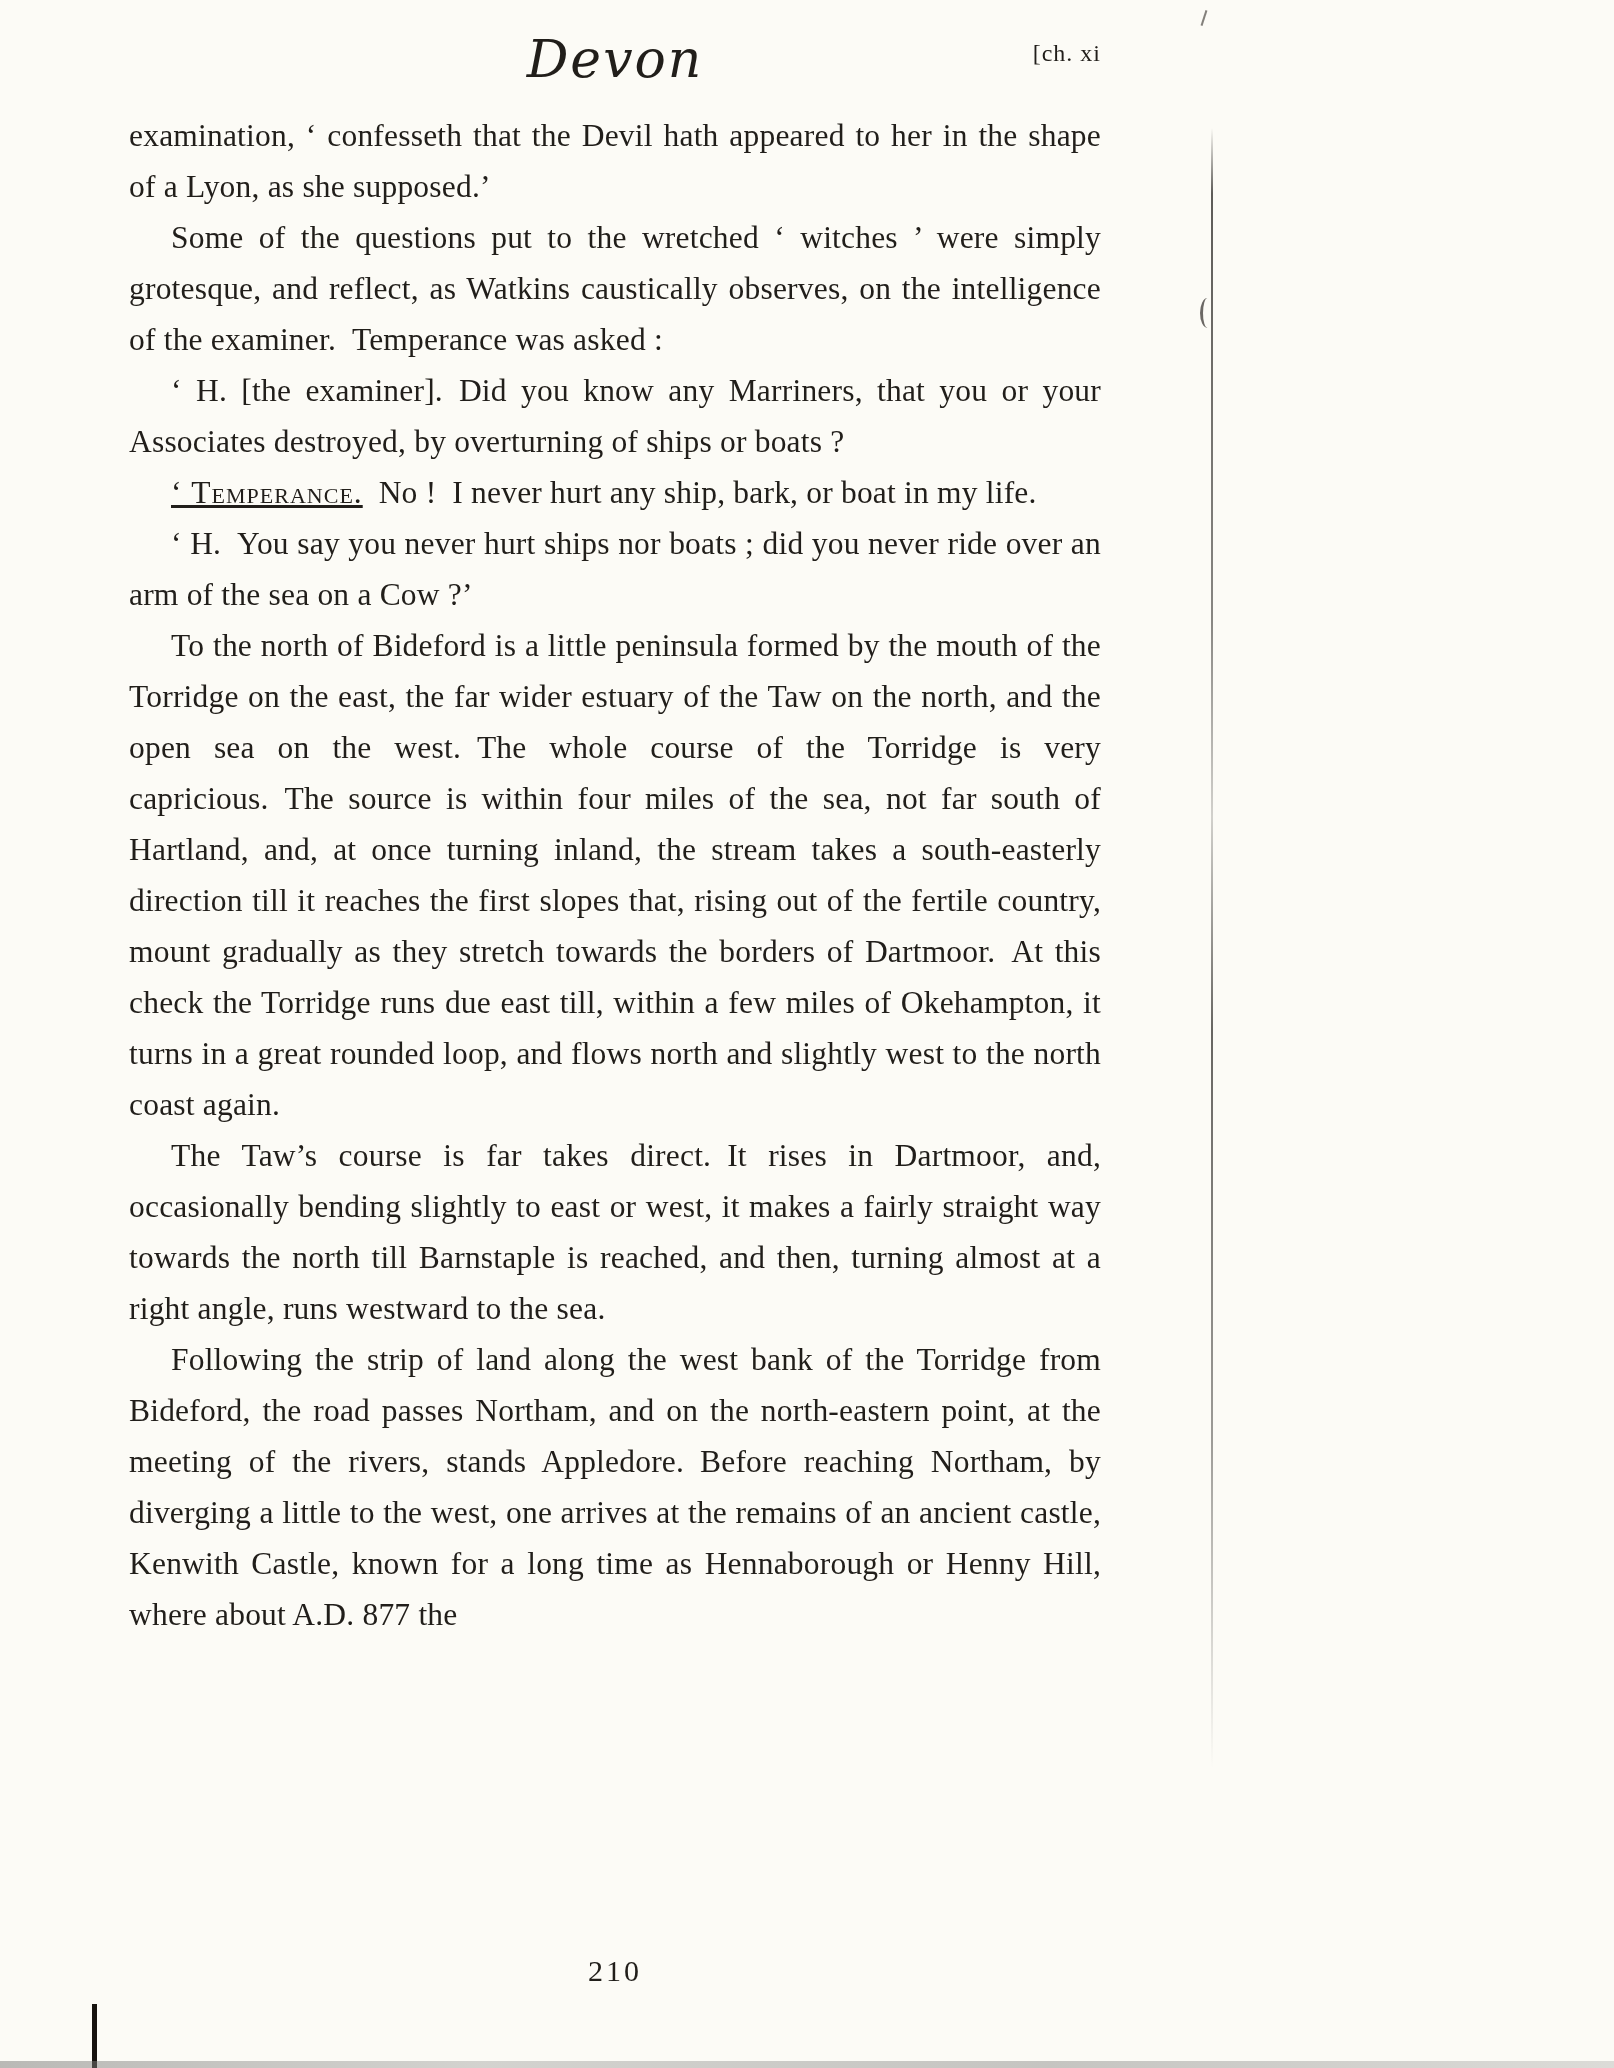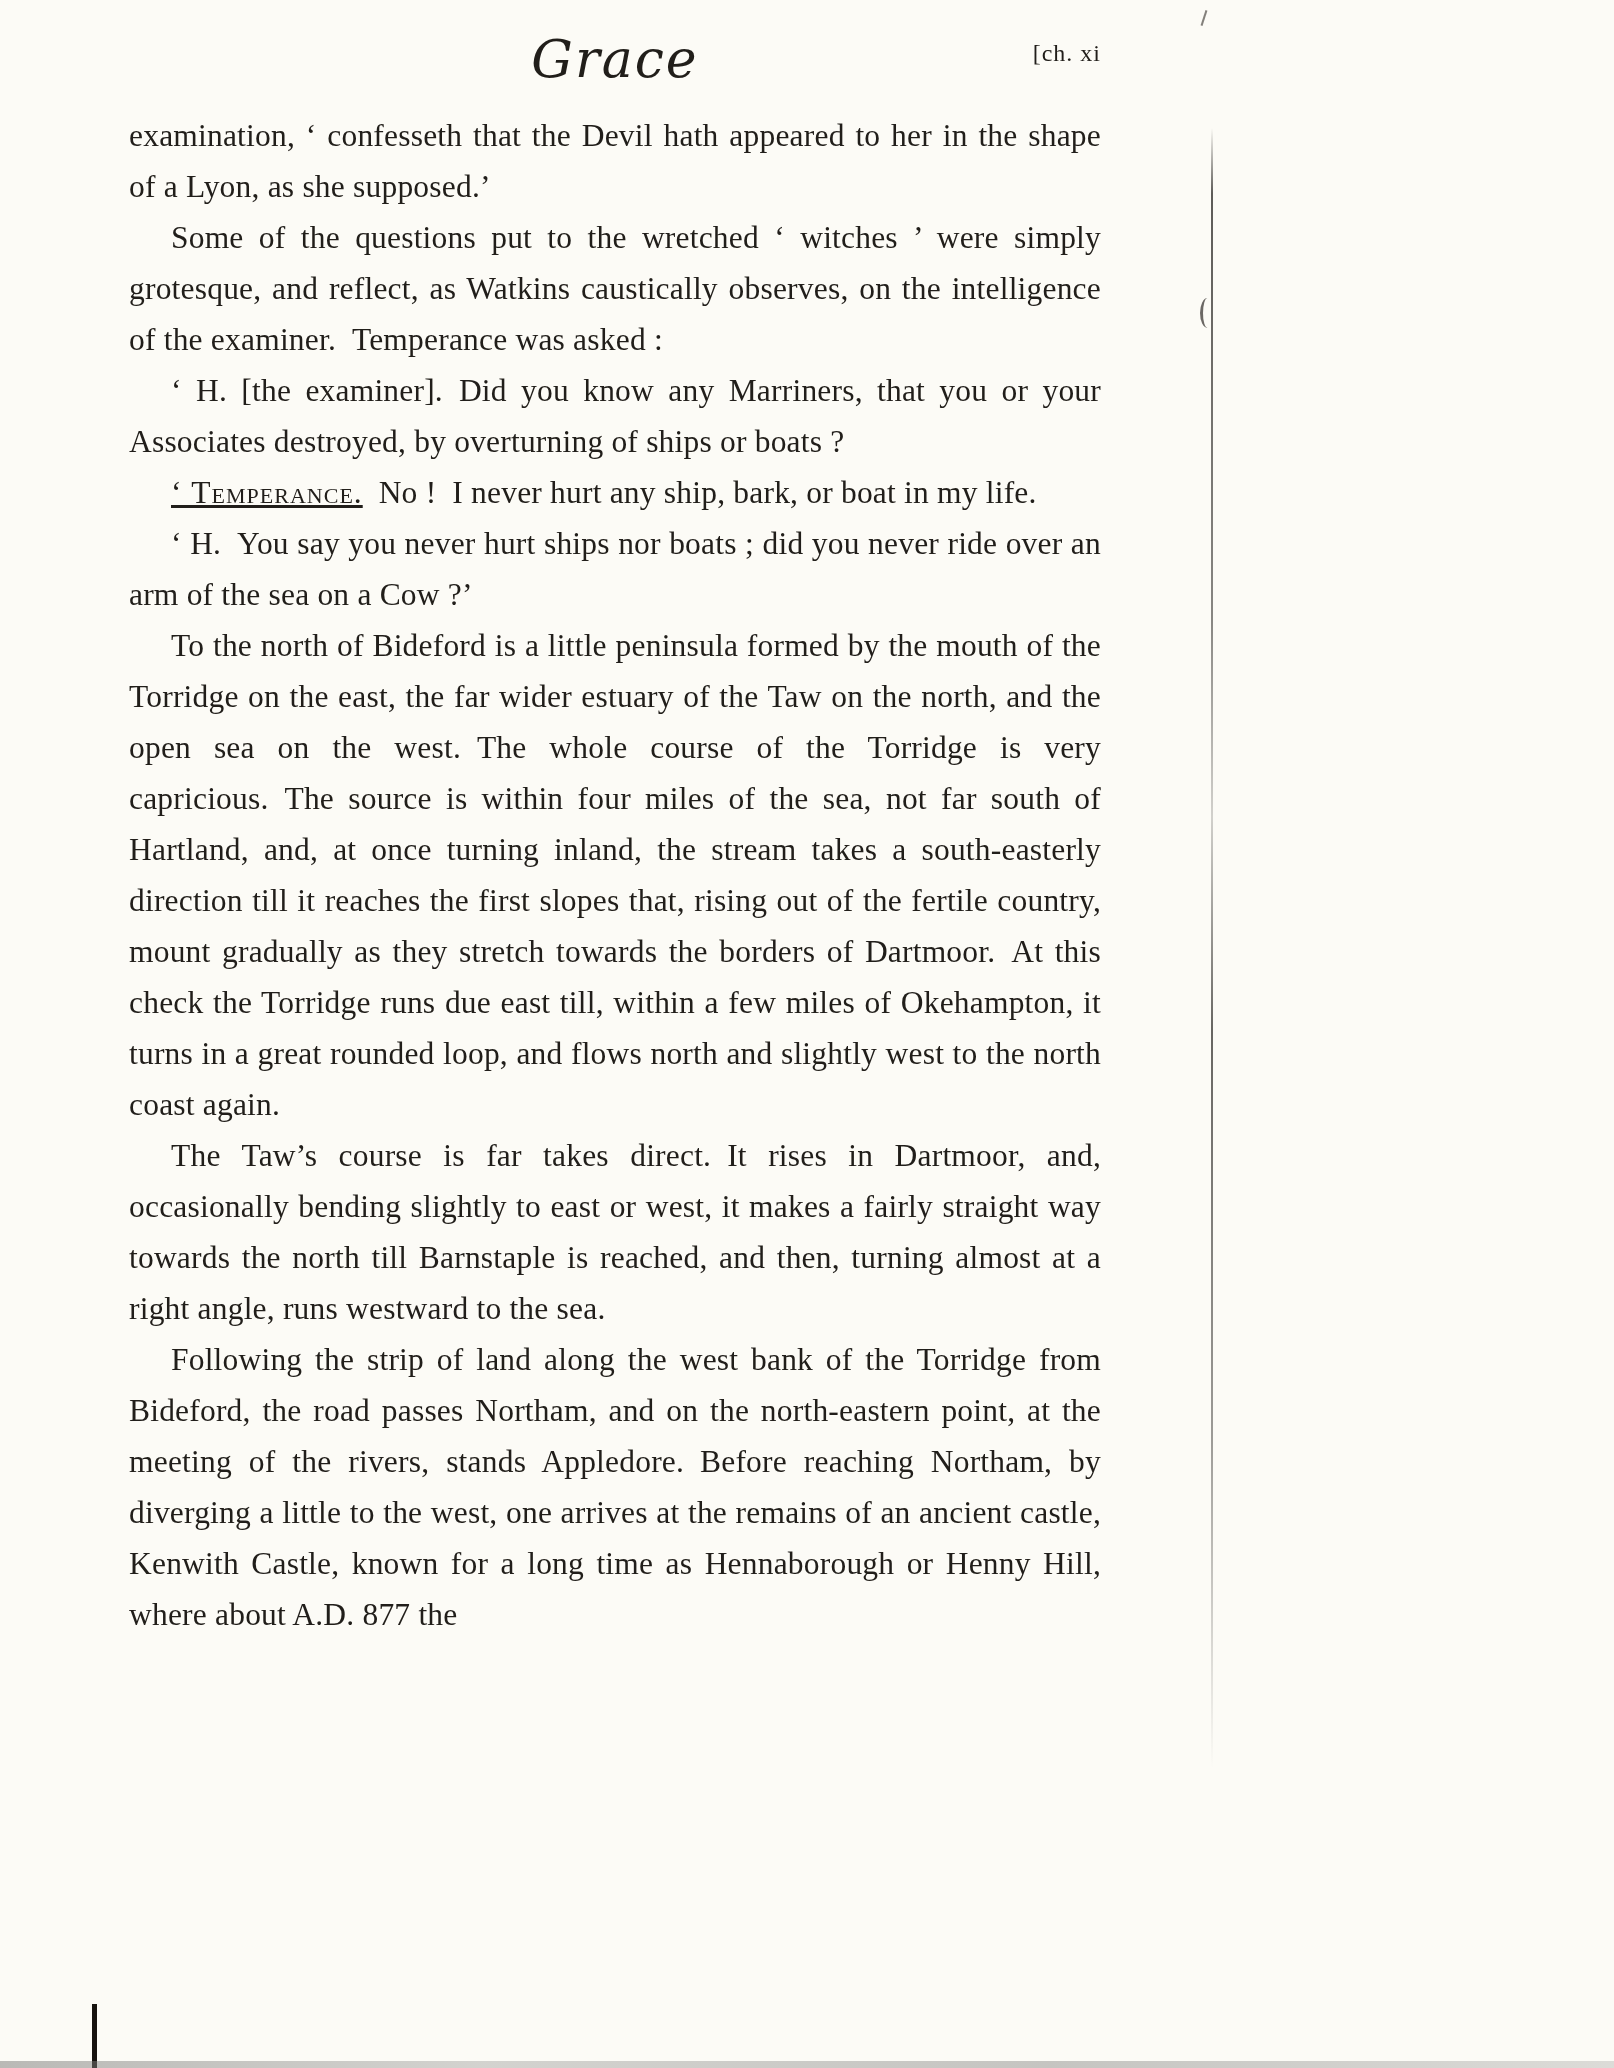--- a/index.html
+++ b/index.html
@@ -129,37 +129,38 @@
   }
 </style>
 </head>
 <body>
 
 <div class="page">
 
   <div class="content">
 
     <header class="running-head">
-      <span class="head-title">Grace</span>
+      <span class="head-title">Devon</span>
       <span class="head-chapter">[ch. xi</span>
     </header>
 
     <div class="body-text">
       <p class="para">examination, ‘&nbsp;confesseth that the Devil hath appeared to her in the shape of a Lyon, as she supposed.’</p>
       <p class="para indent">Some of the questions put to the wretched ‘&nbsp;witches&nbsp;’ were simply grotesque, and reflect, as Watkins caustically observes, on the intelligence of the examiner. Temperance was asked&nbsp;:</p>
       <p class="para indent">‘&nbsp;H. [the examiner]. Did you know any Marriners, that you or your Associates destroyed, by overturning of ships or boats&nbsp;?</p>
       <p class="para indent"><span class="smallcaps">‘&nbsp;Temperance.</span><span> No&nbsp;! I never hurt any ship, bark, or boat in my life.</span></p>
       <p class="para indent">‘&nbsp;H. You say you never hurt ships nor boats&nbsp;; did you never ride over an arm of the sea on a Cow&nbsp;?’</p>
       <p class="para indent">To the north of Bideford is a little peninsula formed by the mouth of the Torridge on the east, the far wider estuary of the Taw on the north, and the open sea on the west. The whole course of the Torridge is very capricious. The source is within four miles of the sea, not far south of Hartland, and, at once turning inland, the stream takes a south-easterly direction till it reaches the first slopes that, rising out of the fertile country, mount gradually as they stretch towards the borders of Dartmoor. At this check the Torridge runs due east till, within a few miles of Okehampton, it turns in a great rounded loop, and flows north and slightly west to the north coast again.</p>
       <p class="para indent">The Taw’s course is far takes direct. It rises in Dartmoor, and, occasionally bending slightly to east or west, it makes a fairly straight way towards the north till Barnstaple is reached, and then, turning almost at a right angle, runs westward to the sea.</p>
       <p class="para indent">Following the strip of land along the west bank of the Torridge from Bideford, the road passes Northam, and on the north-eastern point, at the meeting of the rivers, stands Appledore. Before reaching Northam, by diverging a little to the west, one arrives at the remains of an ancient castle, Kenwith Castle, known for a long time as Hennaborough or Henny Hill, where about A.D. 877 the</p>
     </div>
 
   </div>
 
+  <div class="page-number">210</div>
 
   <div class="artifact-tick"></div>
   <div class="artifact-right-line"></div>
   <div class="artifact-paren"></div>
   <div class="artifact-corner-bl"></div>
   <div class="artifact-bottom-edge"></div>
 
 </div>
 
 </body></html>

